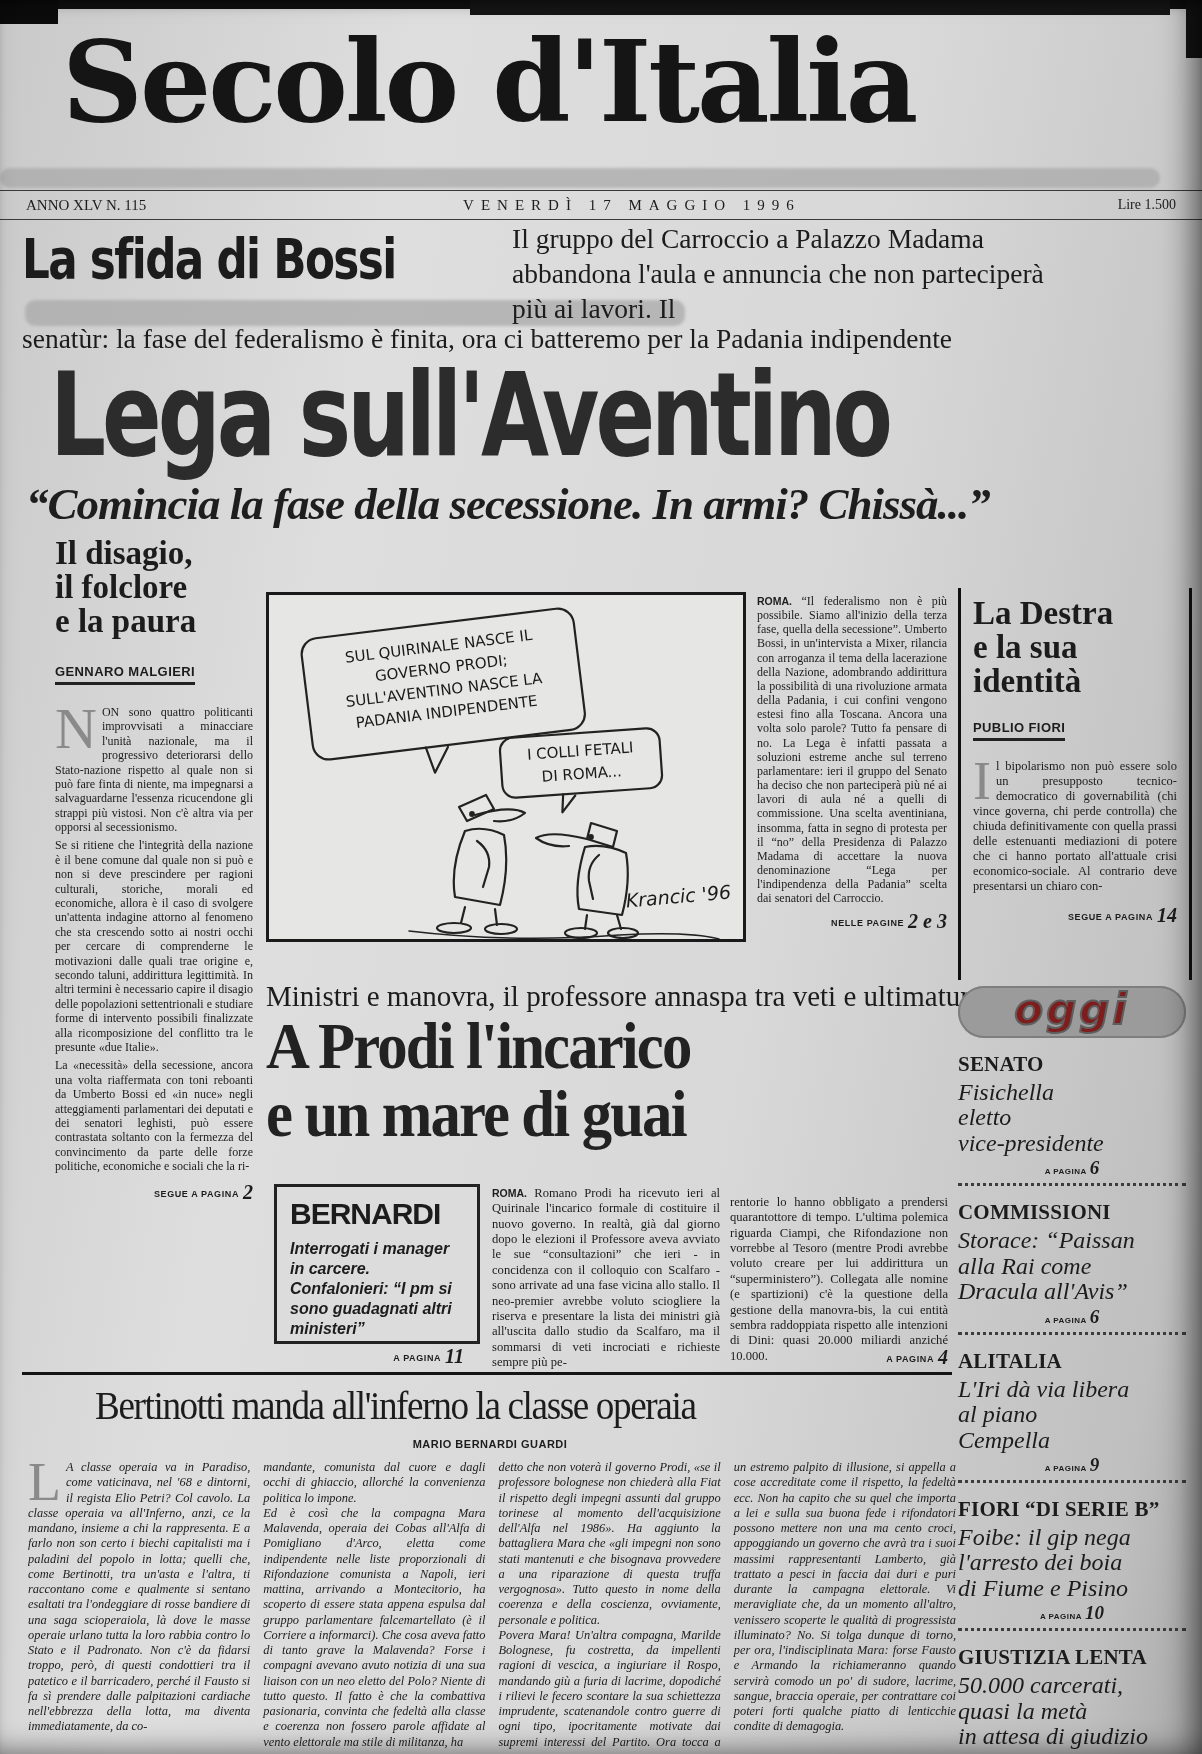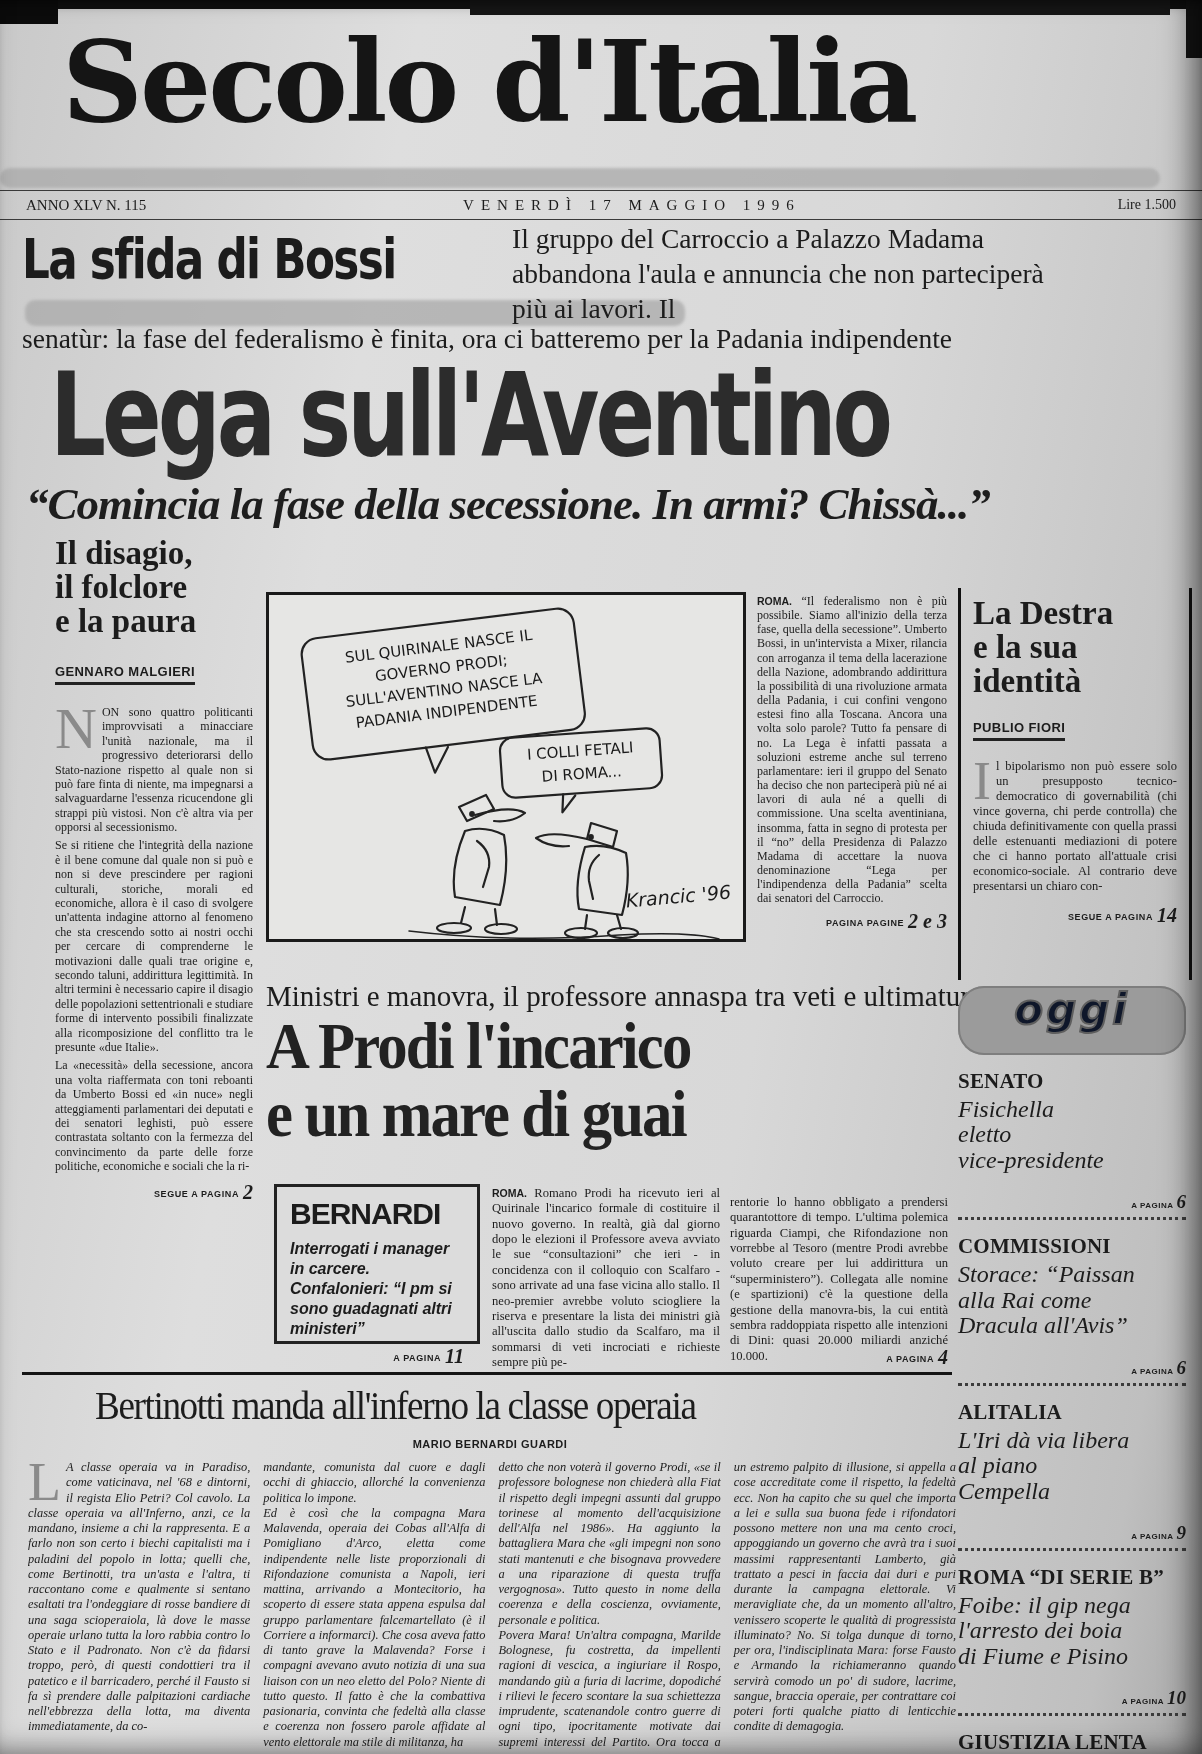--- a/index.html
+++ b/index.html
@@ -72,27 +72,27 @@
              box-sizing:border-box;padding:10px 13px 6px 13px;}
   .fininvest .t{font-family:"Liberation Sans",sans-serif;font-weight:bold;font-size:30px;letter-spacing:-1px;}
   .fininvest .x{font-family:"Liberation Sans",sans-serif;font-weight:bold;font-style:italic;font-size:16px;line-height:1.25;margin-top:8px;}
   .prodi-colA{left:492px;top:1186px;width:228px;}
   .prodi-colB{left:730px;top:1186px;width:218px;margin-top:9px;}
   .prodi-colA .bodytxt,.prodi-colB .bodytxt{font-size:12.6px;line-height:1.22;}
   .prodi-pageref{left:730px;top:1346px;width:218px;}
 
   
   .oggi{left:958px;top:986px;width:238px;}
-  .oggi-pill{width:228px;height:69px;border-radius:26px;background:#9b9b9b;box-shadow:inset 0 0 0 2px #7e7e7e;
+  .oggi-pill{width:228px;height:52px;border-radius:26px;background:#9b9b9b;box-shadow:inset 0 0 0 2px #7e7e7e;
              text-align:center;font-family:"DejaVu Sans",sans-serif;font-weight:bold;font-style:italic;
-             font-size:42px;line-height:48px;letter-spacing:3px;color:#0f172a;-webkit-text-stroke:2px #5e5e5e;}
+             font-size:42px;line-height:48px;letter-spacing:3px;color:#7f1d1d;-webkit-text-stroke:2px #5e5e5e;}
   .oggi-item{margin-top:14px;width:228px;}
   .oggi-label{font-family:Liberation Serif, serif;font-weight:bold;font-size:21px;letter-spacing:.2px;margin-top:8px;}
   .oggi-title{font-style:italic;font-size:24px;line-height:1.06;white-space:pre-line;margin-top:3px;}
-  .oggi-pageline{text-align:right;border-bottom:3px dotted #3c3c3c;padding-bottom:4px;margin-top:18px;}
+  .oggi-pageline{text-align:center;border-bottom:3px dotted #3c3c3c;padding-bottom:4px;margin-top:1px;}
   .oggi-pageline .lbl{font-family:"Liberation Sans",sans-serif;font-weight:bold;font-size:8px;letter-spacing:.5px;margin-right:3px;}
   .oggi-pageline .num{font-weight:bold;font-style:italic;font-size:19px;}
 
   
   .bert-rule{left:22px;top:1372px;width:930px;height:0;border-top:3px solid #141414;}
   .bert-headline{left:95px;top:1382px;font-size:40px;letter-spacing:-1.5px;transform:scaleX(.93);transform-origin:left top;white-space:nowrap;font-weight:500;}
   .bert-byline{left:60px;top:1438px;width:860px;text-align:center;font-family:"Liberation Sans",sans-serif;font-weight:bold;font-size:11px;letter-spacing:.5px;}
   .bert-cols{left:28px;top:1460px;width:928px;height:292px;overflow:hidden;display:grid;grid-template-columns:1fr 1fr 1fr 1fr;gap:13px;}
   .bert-col{font-style:italic;font-size:12.4px;line-height:1.23;text-align:justify;white-space:pre-line;}
   .bert-col .dropcap{font-size:54px;font-style:normal;}
@@ -187,21 +187,21 @@
       </g>
     </svg>
   </div>
 
   <div class="abs col-mid">
     <div class="bodytxt">
       <span class="dateline-word">ROMA.</span>
       <span>“Il federalismo non è più possibile. Siamo all'inizio della terza fase, quella della secessione”. Umberto Bossi, in un'intervista a Mixer, rilancia con arroganza il tema della lacerazione della Nazione, adombrando addirittura la possibilità di una rivoluzione armata della Padania, i cui confini vengono estesi fino alla Toscana. Ancora una volta solo parole? Tutto fa pensare di no. La Lega è infatti passata a soluzioni estreme anche sul terreno parlamentare: ieri il gruppo del Senato ha deciso che non parteciperà più né ai lavori di aula né a quelli di commissione. Una scelta aventiniana, insomma, fatta in segno di protesta per il “no” della Presidenza di Palazzo Madama di accettare la nuova denominazione “Lega per l'indipendenza della Padania” scelta dai senatori del Carroccio.</span>
     </div>
     <div class="pageref" style="margin-top:5px;">
-      <span class="lbl">PAGINA PAGINE</span><span class="num">2 e 3</span>
+      <span class="lbl">NELLE PAGINE</span><span class="num">2 e 3</span>
     </div>
   </div>
 
   <div class="abs col-right">
     <div class="art-title">La Destra
 e la sua
 identità</div>
     <div style="margin-top:20px;">
       <span class="byline">PUBLIO FIORI</span>
     </div>
@@ -259,21 +259,21 @@
 
     <div class="oggi-item">
       <div class="oggi-label">ALITALIA</div>
       <div class="oggi-title">L'Iri dà via libera
 al piano
 Cempella</div>
       <div class="oggi-pageline"><span class="lbl">A PAGINA</span><span class="num">9</span></div>
     </div>
 
     <div class="oggi-item">
-      <div class="oggi-label">ROMA “DI SERIE B”</div>
+      <div class="oggi-label">FIORI “DI SERIE B”</div>
       <div class="oggi-title">Foibe: il gip nega
 l'arresto dei boia
 di Fiume e Pisino</div>
       <div class="oggi-pageline"><span class="lbl">A PAGINA</span><span class="num">10</span></div>
     </div>
 
     <div class="oggi-item">
       <div class="oggi-label">GIUSTIZIA LENTA</div>
       <div class="oggi-title">50.000 carcerati,
 quasi la metà

